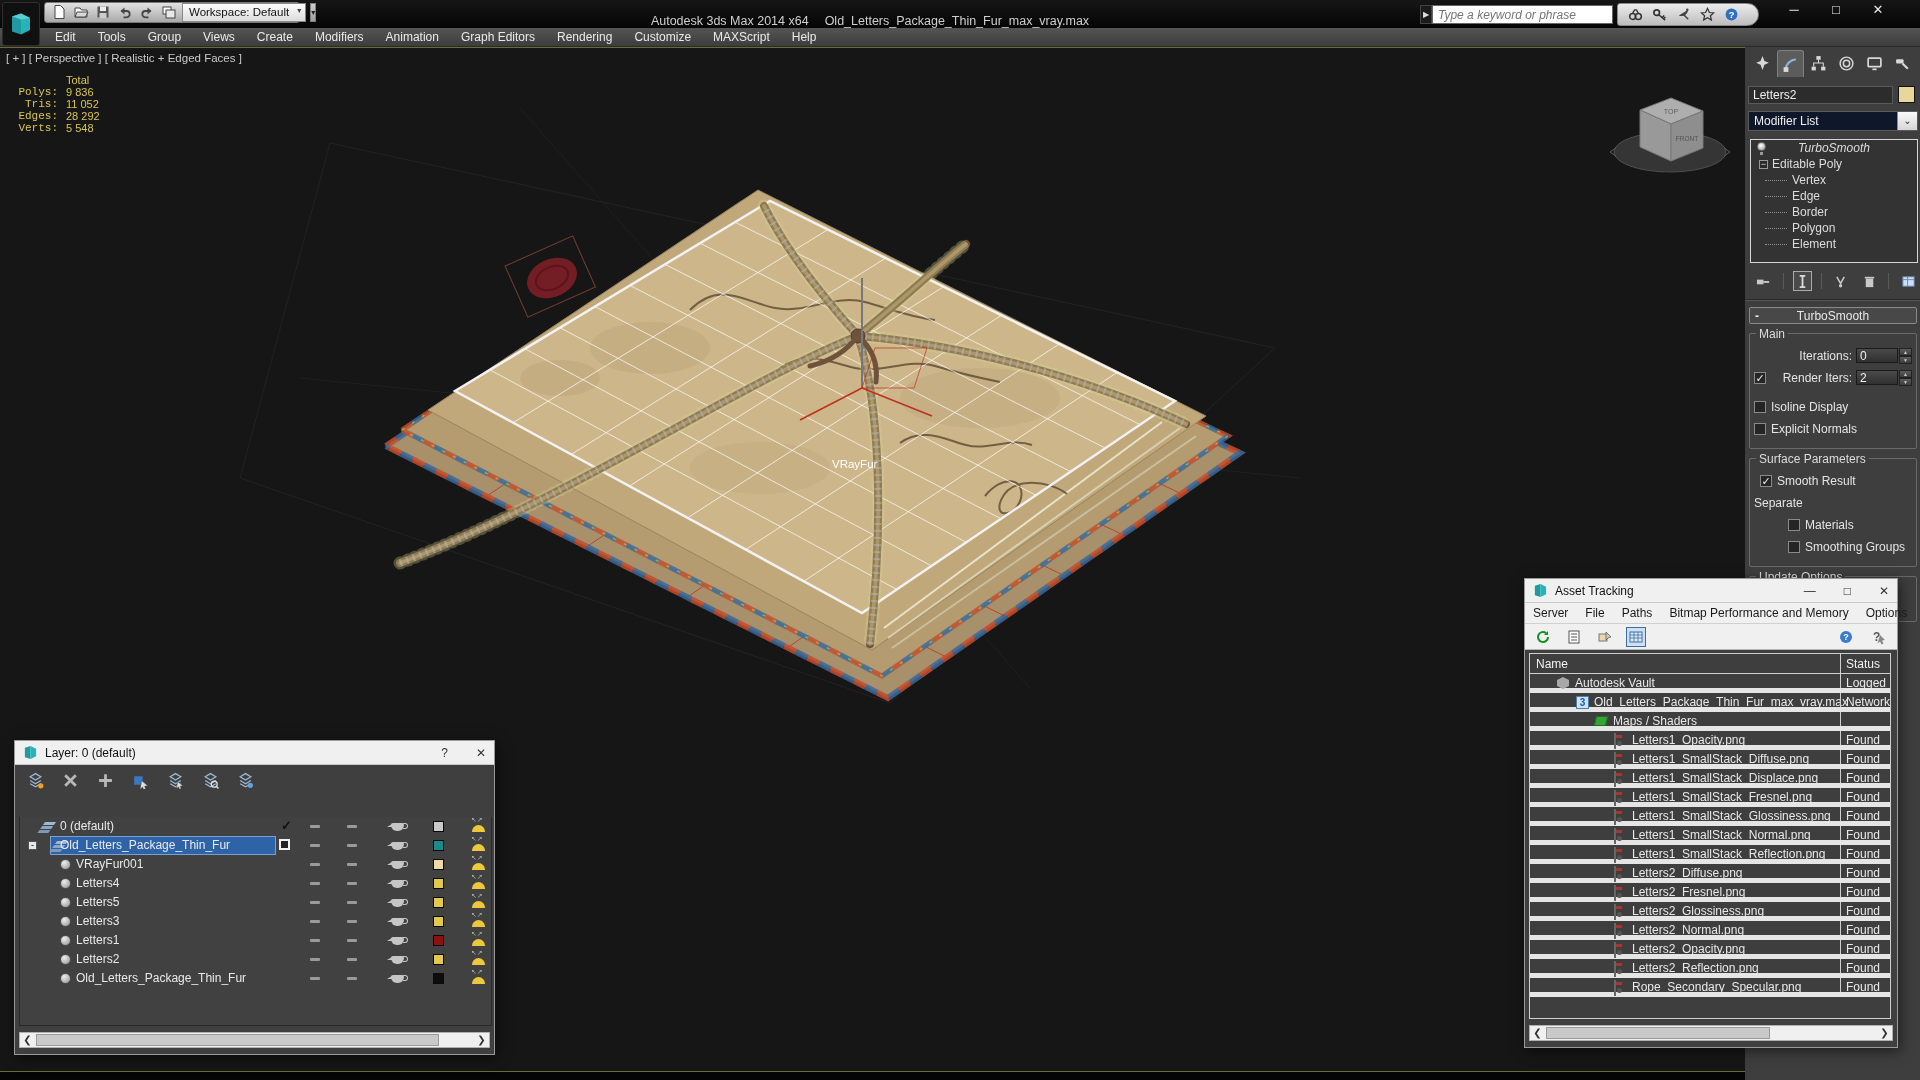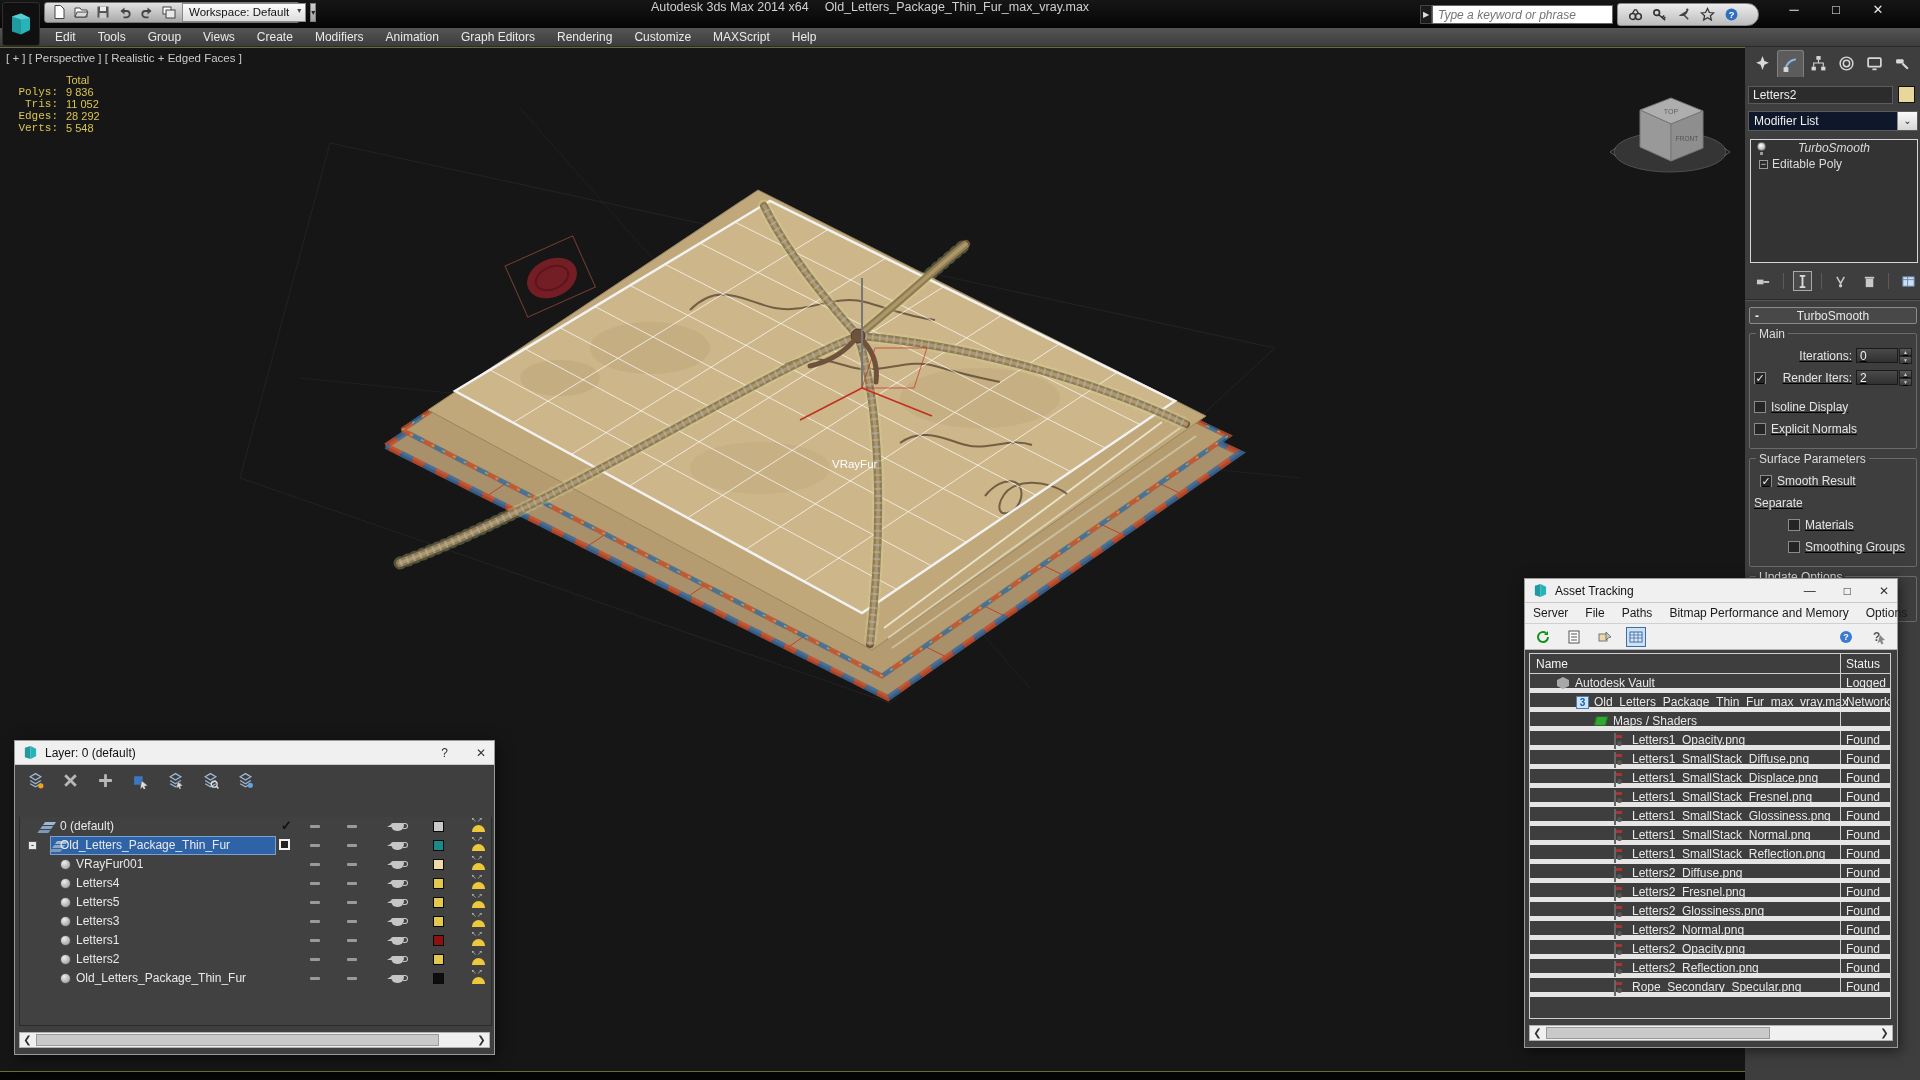--- a/index.html
+++ b/index.html
@@ -17,21 +17,21 @@
     background:linear-gradient(#e2e2e2,#a9a9a9); border-radius:3px; border:1px solid #777;
     display:flex; gap:4px; padding:0 5px; }
   .qico { width:18px; height:18px; display:flex; align-items:center; justify-content:center; }
   .qico svg { width:16px; height:16px; }
   #worksp { height:19px; background:linear-gradient(#fdfdfd,#dcdcdc); border:1px solid #888;
     color:#111; font-size:11.5px; padding:2px 4px 0 6px; display:flex; gap:8px; white-space:nowrap; }
   #worksp .dd { color:#444; font-size:8px; }
   .qovf { width:14px; height:19px; background:linear-gradient(#cfcfcf,#9f9f9f); border:1px solid #808080;
     color:#222; font-size:8px; text-align:center; line-height:18px; }
   .titles { position:absolute; left:560px; top:0; width:620px; height:28px; display:flex;
-    gap:16px; align-items:flex-start; justify-content:center; color:#cfcfcf; font-size:12.5px; white-space:nowrap; }
+    gap:16px; align-items:flex-end; justify-content:center; color:#cfcfcf; font-size:12.5px; white-space:nowrap; }
   .search-arrow { position:absolute; left:1420px; top:5px; width:12px; height:19px; background:#1b1b1b;
     border:1px solid #444; color:#ddd; font-size:8px; text-align:center; line-height:18px; }
   #searchbox { position:absolute; left:1432px; top:5px; width:181px; height:19px; background:#fff;
     border:1px solid #666; font-style:italic; color:#888; font-size:12px; padding:0 5px;
     font-family:"Liberation Sans", sans-serif; }
   #icgrp { position:absolute; left:1617px; top:3px; height:23px; width:142px;
     background:linear-gradient(#ececec,#bdbdbd); border-radius:3px 12px 12px 3px; border:1px solid #888;
     display:flex; align-items:center; gap:6px; padding:0 8px; }
   #icgrp .qico svg { width:15px; height:15px; }
   .winbtns { position:absolute; left:1786px; top:2px; width:130px; display:flex; gap:26px;
@@ -82,21 +82,21 @@
   .stool { width:20px; height:20px; display:flex; align-items:center; justify-content:center; }
   .stool svg { width:15px; height:15px; }
   .stool.active { border:1px solid #aaa; background:#4a4a4a; }
   .stsep { width:1px; height:16px; background:#2a2a2a; border-right:1px solid #5a5a5a; }
   #paneldiv { position:absolute; left:0; top:252px; width:175px; height:2px; background:#2a2a2a; border-bottom:1px solid #555; }
   .rollout { position:absolute; left:4px; top:260px; width:168px; }
   .rhead { height:17px; background:#484848; border:1px solid #8a8a8a; border-radius:2px; color:#e8e8e8;
     display:flex; align-items:center; }
   .rhead .cg { width:14px; text-align:center; font-weight:bold; }
   .rhead .rt { flex:1; text-align:center; margin-right:14px; }
-  .group { position:relative; border:1px solid #6a6a6a; border-radius:2px; margin-top:9px; padding:8px 4px 6px 4px;text-decoration:underline; }
+  .group { position:relative; border:1px solid #6a6a6a; border-radius:2px; margin-top:9px; padding:8px 4px 6px 4px; }
   .glabel { position:absolute; left:6px; top:-7px; background:#3e3e3e; padding:0 3px; color:#dcdcdc; }
   .crow { display:flex; align-items:center; margin:5px 0; color:#e4e4e4; position:relative; height:17px; }
   .cb { width:12px; height:12px; background:#252525; border:1px solid #8a8a8a; margin-right:5px;
     color:#f0f0f0; font-size:11px; line-height:11px; text-align:center; flex:none; }
   .radio { width:10px; height:10px; border-radius:50%; background:#252525; border:1px solid #8a8a8a; margin-right:6px; position:relative; flex:none; }
   .radio.sel::after { content:""; position:absolute; left:2px; top:2px; width:4px; height:4px; border-radius:50%; background:#ececec; }
   .numlab { flex:1; text-align:right; padding-right:4px; }
   .numbox { width:42px; height:15px; background:linear-gradient(#4a4a4a,#303030); border:1px solid #1a1a1a;
     color:#f0f0f0; padding:0 3px; line-height:14px; }
   .spin { width:13px; height:15px; display:flex; flex-direction:column; margin-left:1px; }
@@ -460,20 +460,27 @@
       <span class="arrow">⌄</span>
     </div>
     <div id="stack">
       <div class="stkrow stk-mod">
         <span class="bulb"></span>
         <span>TurboSmooth</span>
       </div>
       <div class="stkrow">
         <span class="minusbox">−</span><span>Editable Poly</span>
       </div>
+      <div id="subobjs">
+          <div class="stkrow"><span class="dots"></span><span>Vertex</span></div>
+          <div class="stkrow"><span class="dots"></span><span>Edge</span></div>
+          <div class="stkrow"><span class="dots"></span><span>Border</span></div>
+          <div class="stkrow"><span class="dots"></span><span>Polygon</span></div>
+          <div class="stkrow"><span class="dots"></span><span>Element</span></div>
+        </div>
     </div>
     <div id="stktools">
         <span class="stool">
           <svg viewBox="0 0 16 16" width="15" height="15">
             <rect x="1" y="6" width="7" height="5" fill="#c9c9c9"></rect>
             <path d="M8 8.5h6" stroke="#c9c9c9" stroke-width="2"></path>
           </svg>
         </span>
         <span class="stsep"></span>
         <span class="stool active">

